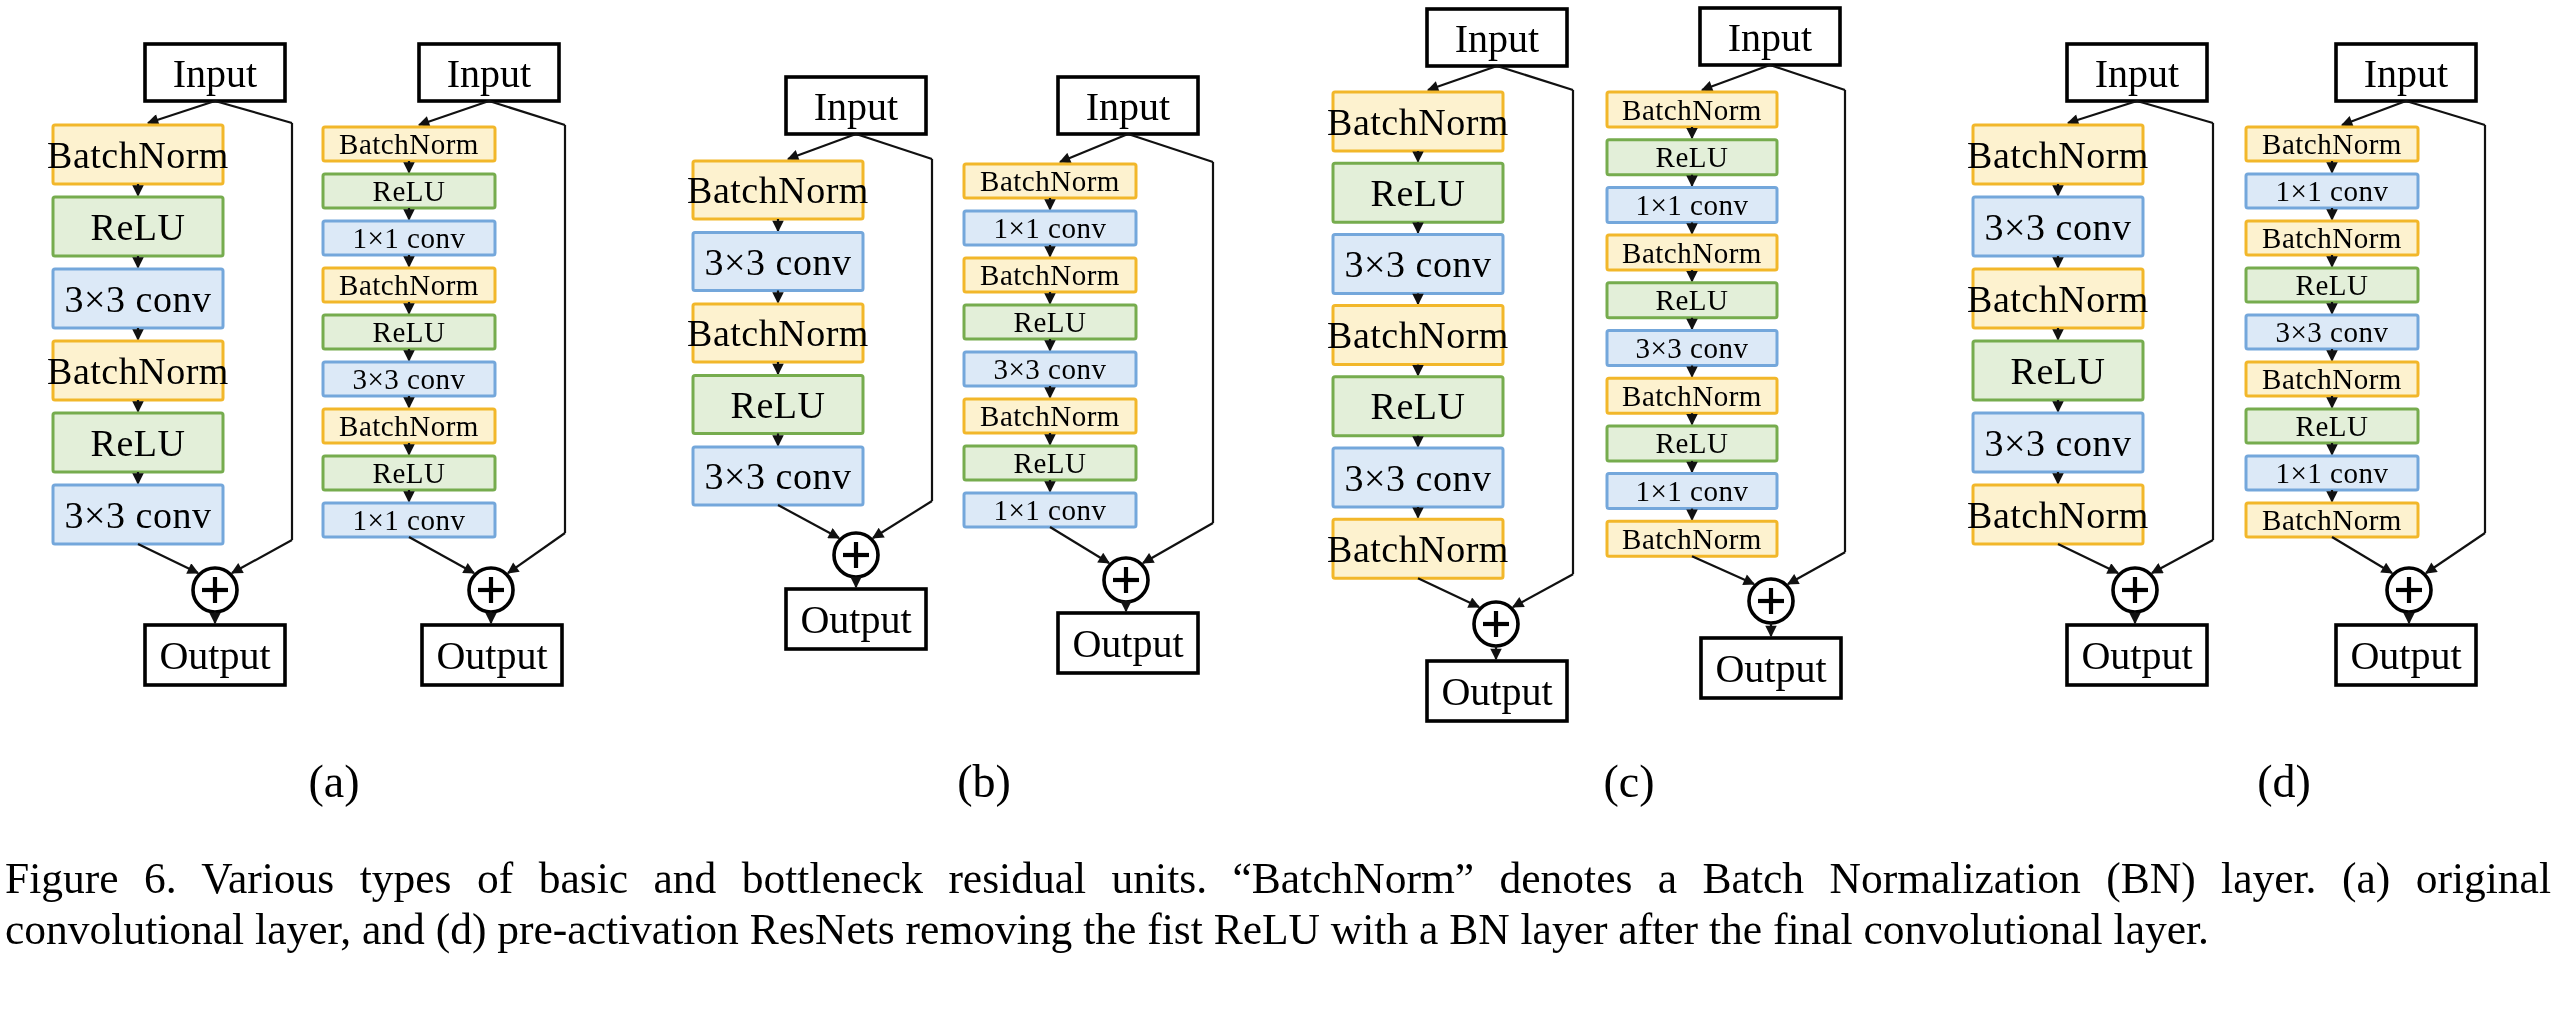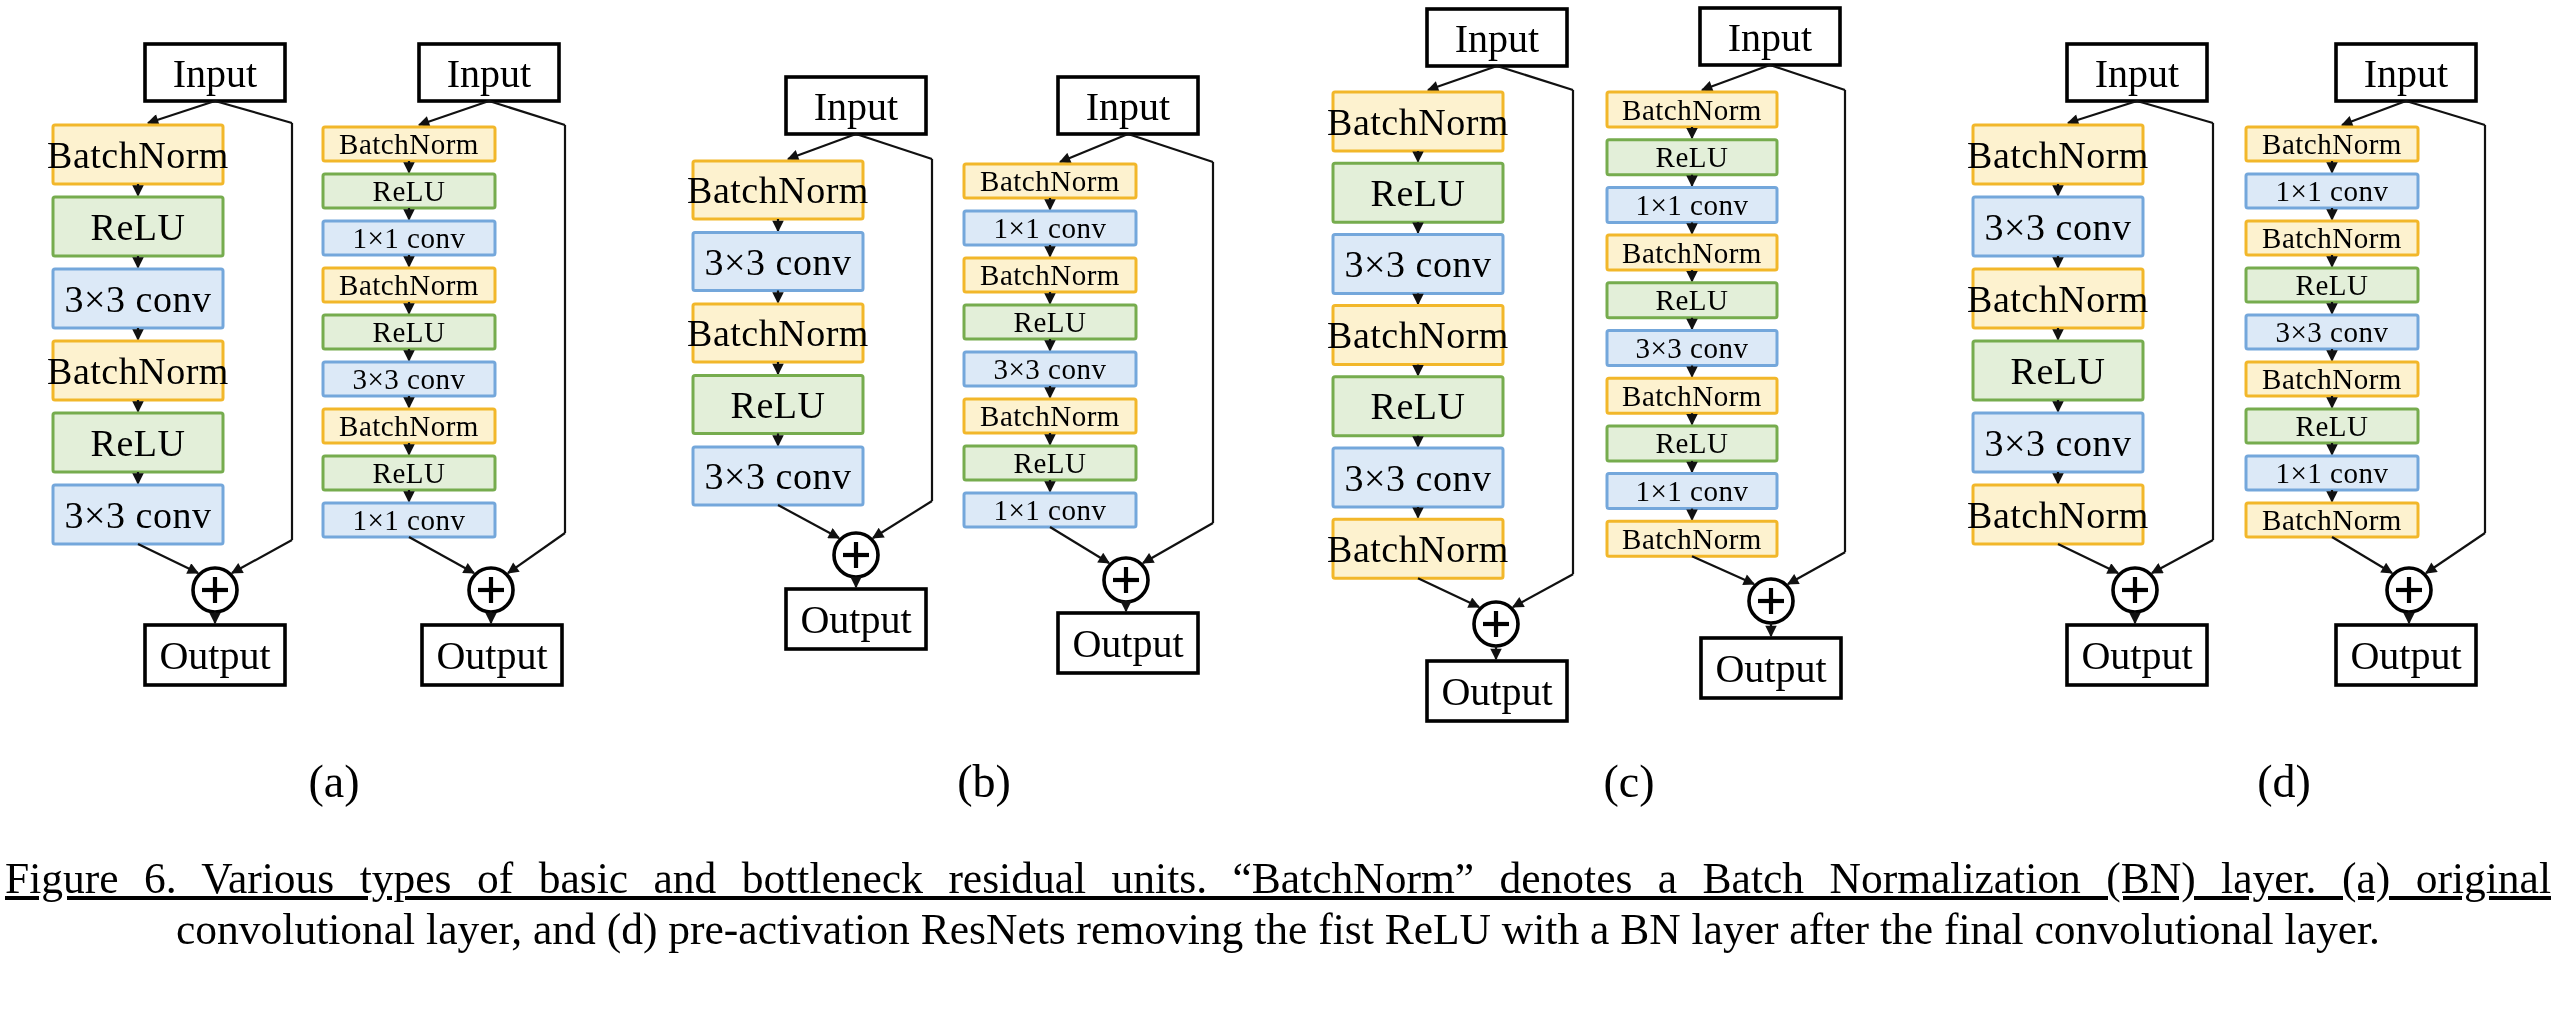--- a/index.html
+++ b/index.html
@@ -11,22 +11,22 @@
   .box-batchnorm{fill:var(--bn-fill,#FDF2CF);stroke:var(--bn-stroke,#F2B72A);stroke-width:3;}
   .box-relu{fill:var(--relu-fill,#E3EFD9);stroke:var(--relu-stroke,#76AC4E);stroke-width:3;}
   .box-conv{fill:var(--conv-fill,#DCE9F7);stroke:var(--conv-stroke,#74A7DB);stroke-width:3;}
   .box-io{fill:#ffffff;stroke:#000000;stroke-width:3.6;}
   .plus-circle{fill:#ffffff;stroke:#000000;stroke-width:3.6;}
   .arrow,.skipline{stroke:#111111;stroke-width:2.2;fill:none;}
   .plusline{stroke:#000000;stroke-width:4.2;}
   .sublabel{font-size:46px;}
   #caption{position:absolute;left:5px;top:853px;width:2546px;
            font-size:43.5px;line-height:51px;color:#000;}
-  .cap-just{text-align:justify;text-align-last:justify;text-decoration:underline;}
-  .cap-last{text-align:center;}
+  .cap-just{text-align:justify;text-align-last:justify;}
+  .cap-last{text-align:left;}
   .cite{color:var(--cite-color,#4BE04B);}
 </style>
 </head>
 <body>
 
 <div id="figwrap">
   <svg id="fig" width="2555" height="1028" viewBox="0 0 2555 1028">
     <defs>
       <marker id="arw" viewBox="0 0 10 10" refX="9" refY="5" markerWidth="6" markerHeight="5.2" orient="auto-start-reverse">
         <path d="M0,0 L10,5 L0,10 z" fill="#111"></path>

